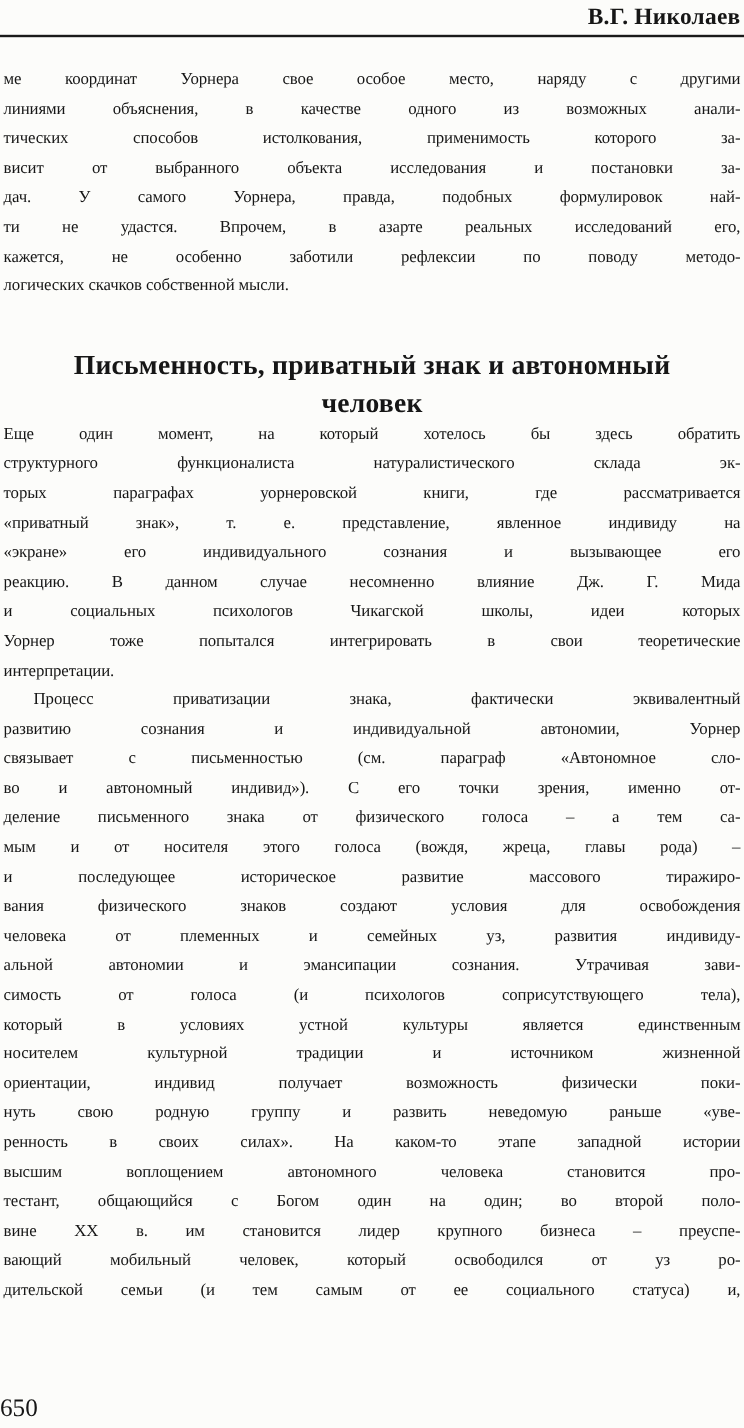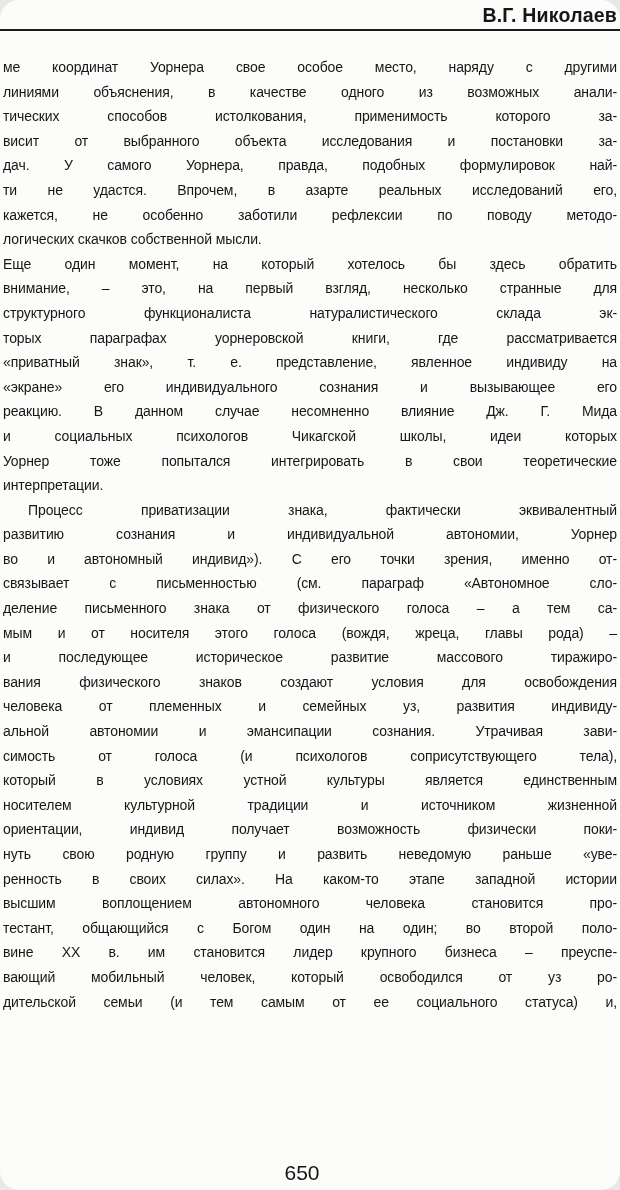--- a/index.html
+++ b/index.html
@@ -9,23 +9,22 @@
   }
   * { margin: 0; padding: 0; box-sizing: border-box; }
   html, body { background: #e8e8e6; }
   .page {
     position: relative;
     width: 620px;
     height: 1190px;
     margin: 0 auto;
     background: var(--paper);
     color: var(--ink);
-    font-family: Liberation Sans, sans-serif;
+    font-family: Liberation Serif, serif;
     overflow: hidden;
-    border-radius: 19px;
   }
   .running-header {
     padding: 3px 3px 0 0;
     text-align: right;
     font-weight: bold;
     font-size: 19.5px;
     line-height: 24px;
     letter-spacing: 0.2px;
   }
   .header-rule {
@@ -56,21 +55,20 @@
   }
   .heading-line {
     text-align: center;
     letter-spacing: 0.2px;
   }
   .paras-bottom { margin-top: 0; }
   .page-footer {
     position: absolute;
     left: 0; right: 16px;
     bottom: 5px;
-    text-align: center;
     font-size: 21px;
     line-height: 24px;
   }
 </style>
 </head>
 <body>
 
 <div class="page">
 
   <div class="running-header">
@@ -87,39 +85,42 @@
           <div class="line">линиями объяснения, в качестве одного из возможных анали-</div>
           <div class="line">тических способов истолкования, применимость которого за-</div>
           <div class="line">висит от выбранного объекта исследования и постановки за-</div>
           <div class="line">дач. У самого Уорнера, правда, подобных формулировок най-</div>
           <div class="line">ти не удастся. Впрочем, в азарте реальных исследований его,</div>
           <div class="line">кажется, не особенно заботили рефлексии по поводу методо-</div>
           <div class="line endline">логических скачков собственной мысли.</div>
         </div>
       </section>
 
+    <h1 class="section-heading">
+        <div class="heading-line">Письменность, приватный знак и автономный</div>
+        <div class="heading-line">человек</div>
+      </h1>
 
     <section class="paras-bottom">
         <div class="para">
           <div class="line">Еще один момент, на который хотелось бы здесь обратить</div>
-          <div class="line">внимание, – это, на первый взгляд, несколько странные для</div>
           <div class="line">структурного функционалиста натуралистического склада эк-</div>
           <div class="line">торых параграфах уорнеровской книги, где рассматривается</div>
           <div class="line">«приватный знак», т. е. представление, явленное индивиду на</div>
           <div class="line">«экране» его индивидуального сознания и вызывающее его</div>
           <div class="line">реакцию. В данном случае несомненно влияние Дж. Г. Мида</div>
           <div class="line">и социальных психологов Чикагской школы, идеи которых</div>
           <div class="line">Уорнер тоже попытался интегрировать в свои теоретические</div>
           <div class="line endline">интерпретации.</div>
         </div>
         <div class="para">
           <div class="line indent">Процесс приватизации знака, фактически эквивалентный</div>
           <div class="line">развитию сознания и индивидуальной автономии, Уорнер</div>
+          <div class="line">связывает с письменностью (см. параграф «Автономное сло-</div>
           <div class="line">во и автономный индивид»). С его точки зрения, именно от-</div>
-          <div class="line">связывает с письменностью (см. параграф «Автономное сло-</div>
           <div class="line">деление письменного знака от физического голоса – а тем са-</div>
           <div class="line">мым и от носителя этого голоса (вождя, жреца, главы рода) –</div>
           <div class="line">и последующее историческое развитие массового тиражиро-</div>
           <div class="line">вания физического знаков создают условия для освобождения</div>
           <div class="line">человека от племенных и семейных уз, развития индивиду-</div>
           <div class="line">альной автономии и эмансипации сознания. Утрачивая зави-</div>
           <div class="line">симость от голоса (и психологов соприсутствующего тела),</div>
           <div class="line">который в условиях устной культуры является единственным</div>
           <div class="line">носителем культурной традиции и источником жизненной</div>
           <div class="line">ориентации, индивид получает возможность физически поки-</div>

